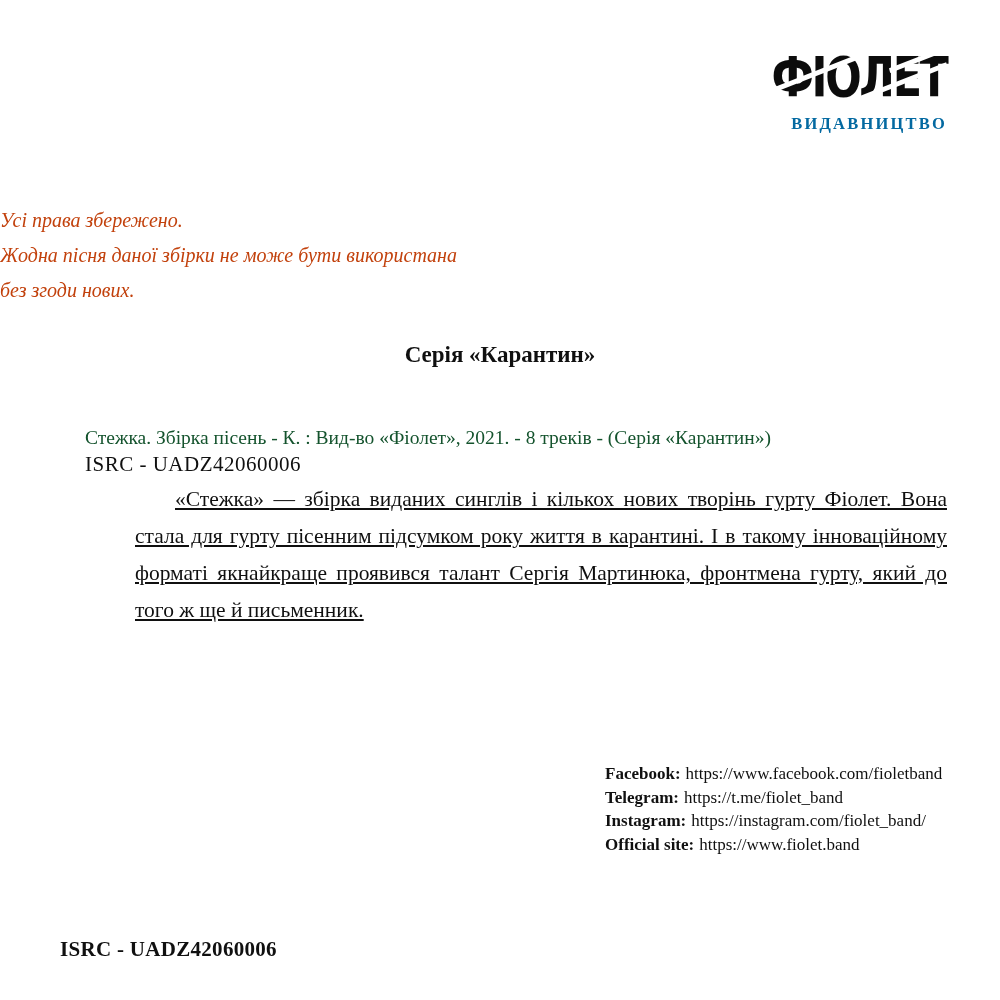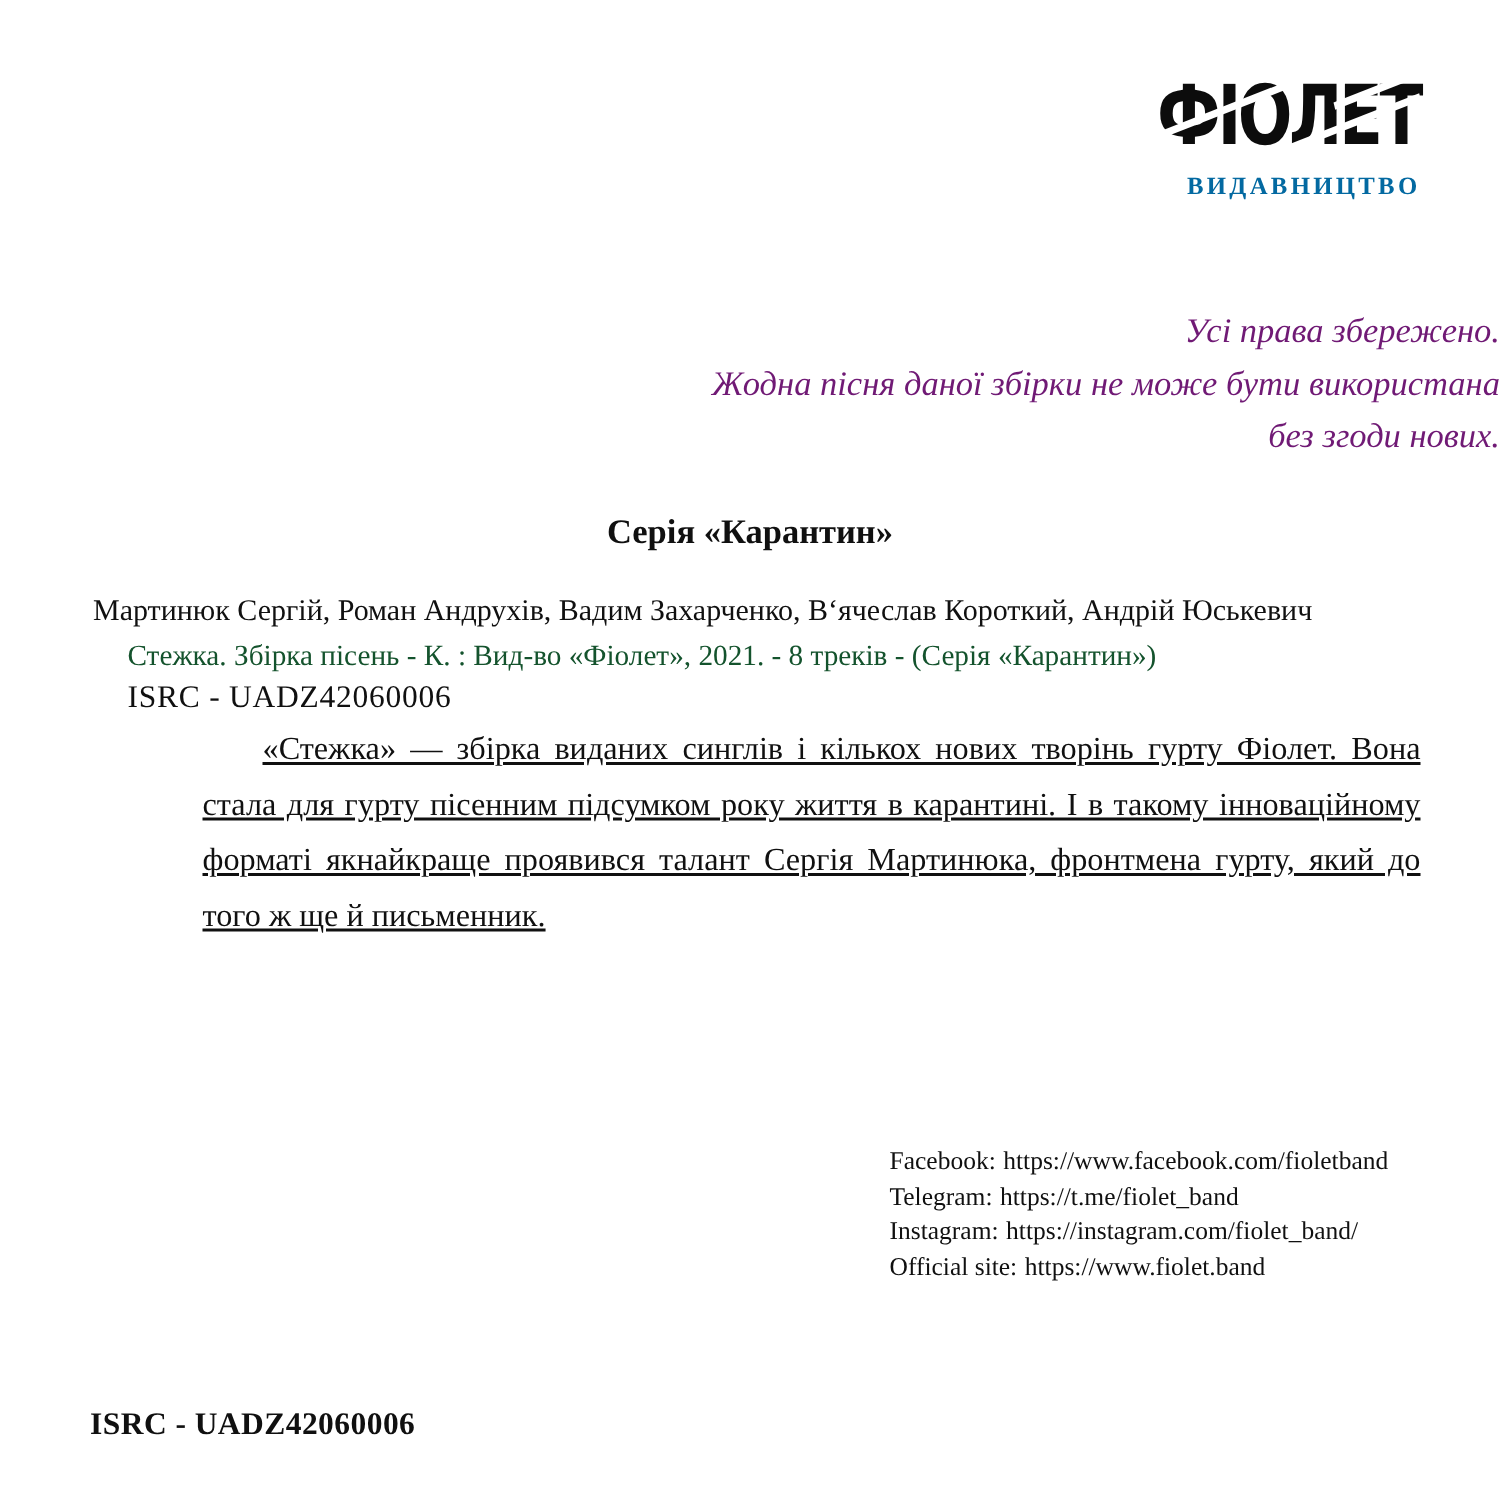--- a/index.html
+++ b/index.html
@@ -51,25 +51,25 @@
     letter-spacing: 2.2px;
     color: #0369a1;
   }
 
   
   .rights {
     position: absolute;
     top: 203px;
     left: 0;
     right: 0;
-    text-align: right;
+    text-align: left;
     font-style: italic;
-    font-size: 23px;
+    font-size: 20px;
     line-height: 35px;
-    color: #701a75;
+    color: #c2410c;
   }
 
   
   .series-title {
     position: absolute;
     top: 326px;
     left: 0;
     right: 0;
     text-align: center;
     font-weight: bold;
@@ -121,21 +121,21 @@
   
   .social {
     position: absolute;
     top: 762px;
     left: 593px;
     font-size: 17px;
     line-height: 23.5px;
     color: #101010;
   }
   .social-row { white-space: nowrap; }
-  .social-label { font-weight: normal; margin-right: 5px; }
+  .social-label { font-weight: bold; margin-right: 5px; margin-left: 12px; }
 
   
   .footer-isrc {
     position: absolute;
     top: 937px;
     left: 60px;
     font-weight: bold;
     font-size: 21px;
     letter-spacing: 0.3px;
     color: #101010;
@@ -157,21 +157,20 @@
   </div>
 
   <div class="rights">
     <div>Усі права збережено.</div>
     <div>Жодна пісня даної збірки не може бути використана</div>
     <div>без згоди нових.</div>
   </div>
 
   <div class="series-title">Серія «Карантин»</div>
 
-  <div class="biblio-authors">Мартинюк Сергій, Роман Андрухів, Вадим Захарченко, В‘ячеслав Короткий, Андрій Юськевич</div>
   <div class="biblio-desc">Стежка. Збірка пісень - К. : Вид-во «Фіолет», 2021. - 8 треків - (Серія «Карантин»)</div>
   <div class="biblio-isrc">ISRC - UADZ42060006</div>
 
   <div class="annotation">«Стежка» — збірка виданих синглів і кількох нових творінь гурту Фіолет. Вона стала для гурту пісенним підсумком року життя в карантині. І в такому інноваційному форматі якнайкраще проявився талант Сергія Мартинюка, фронтмена гурту, який до того ж ще й письменник.</div>
 
   <div class="social">
     <div class="social-row">
       <span class="social-label">Facebook:</span><span>https://www.facebook.com/fioletband</span>
     </div>
     <div class="social-row">

